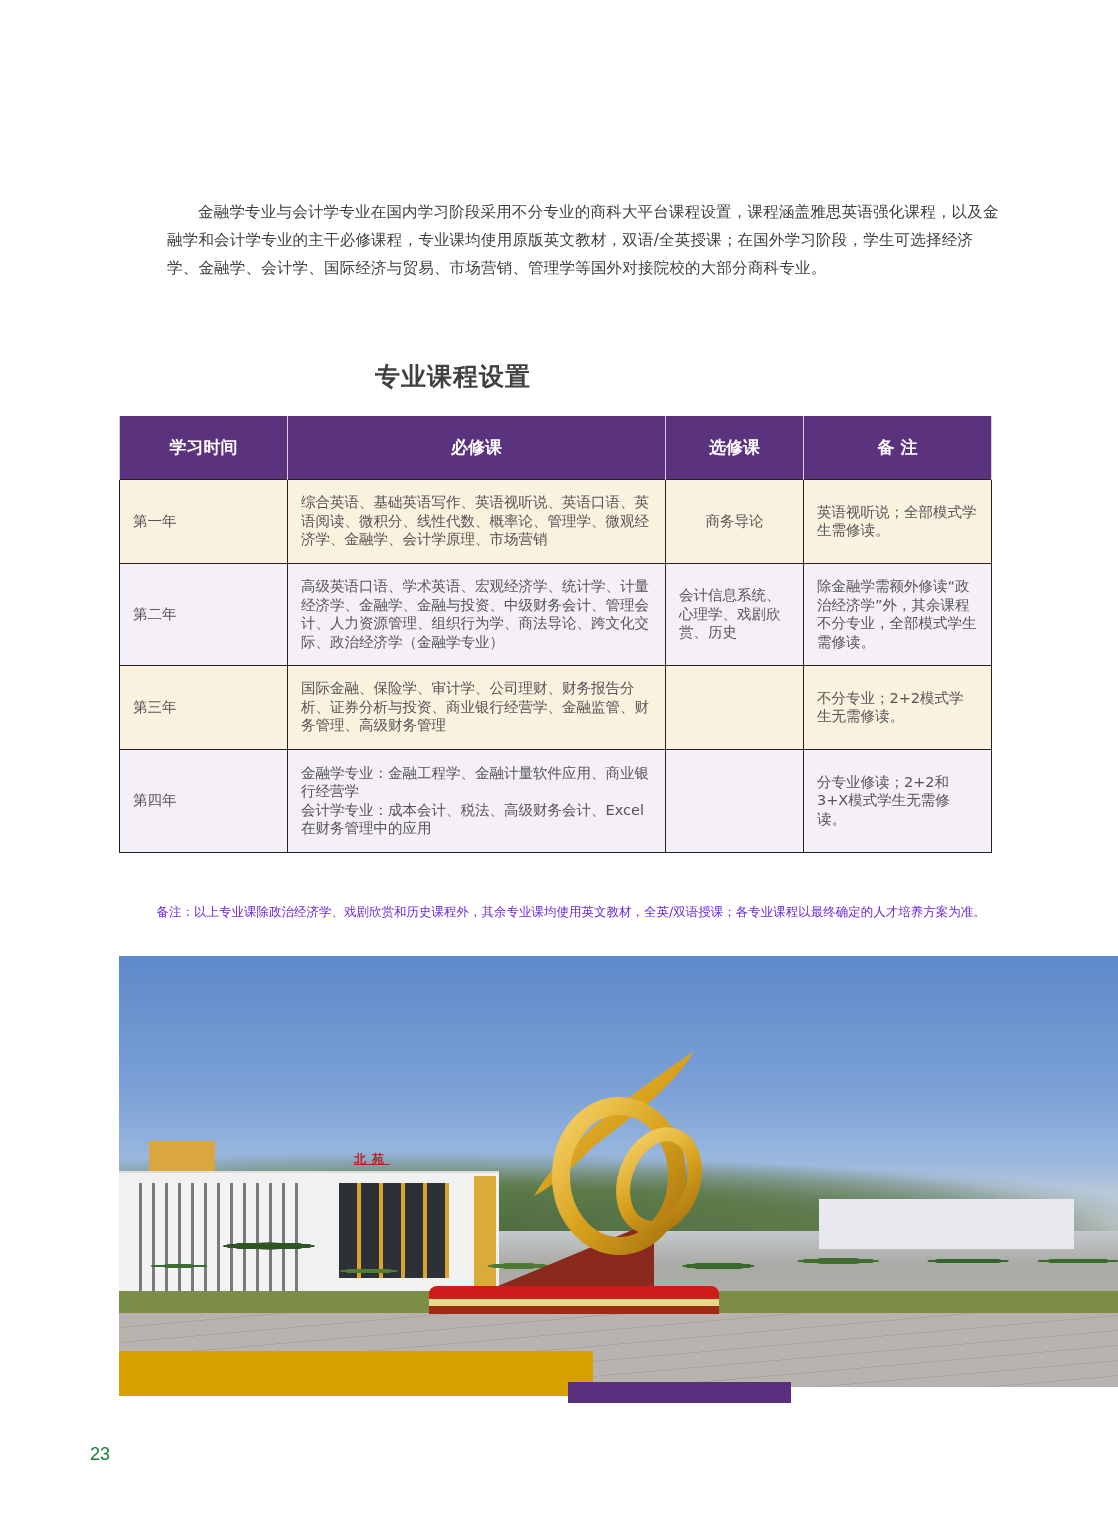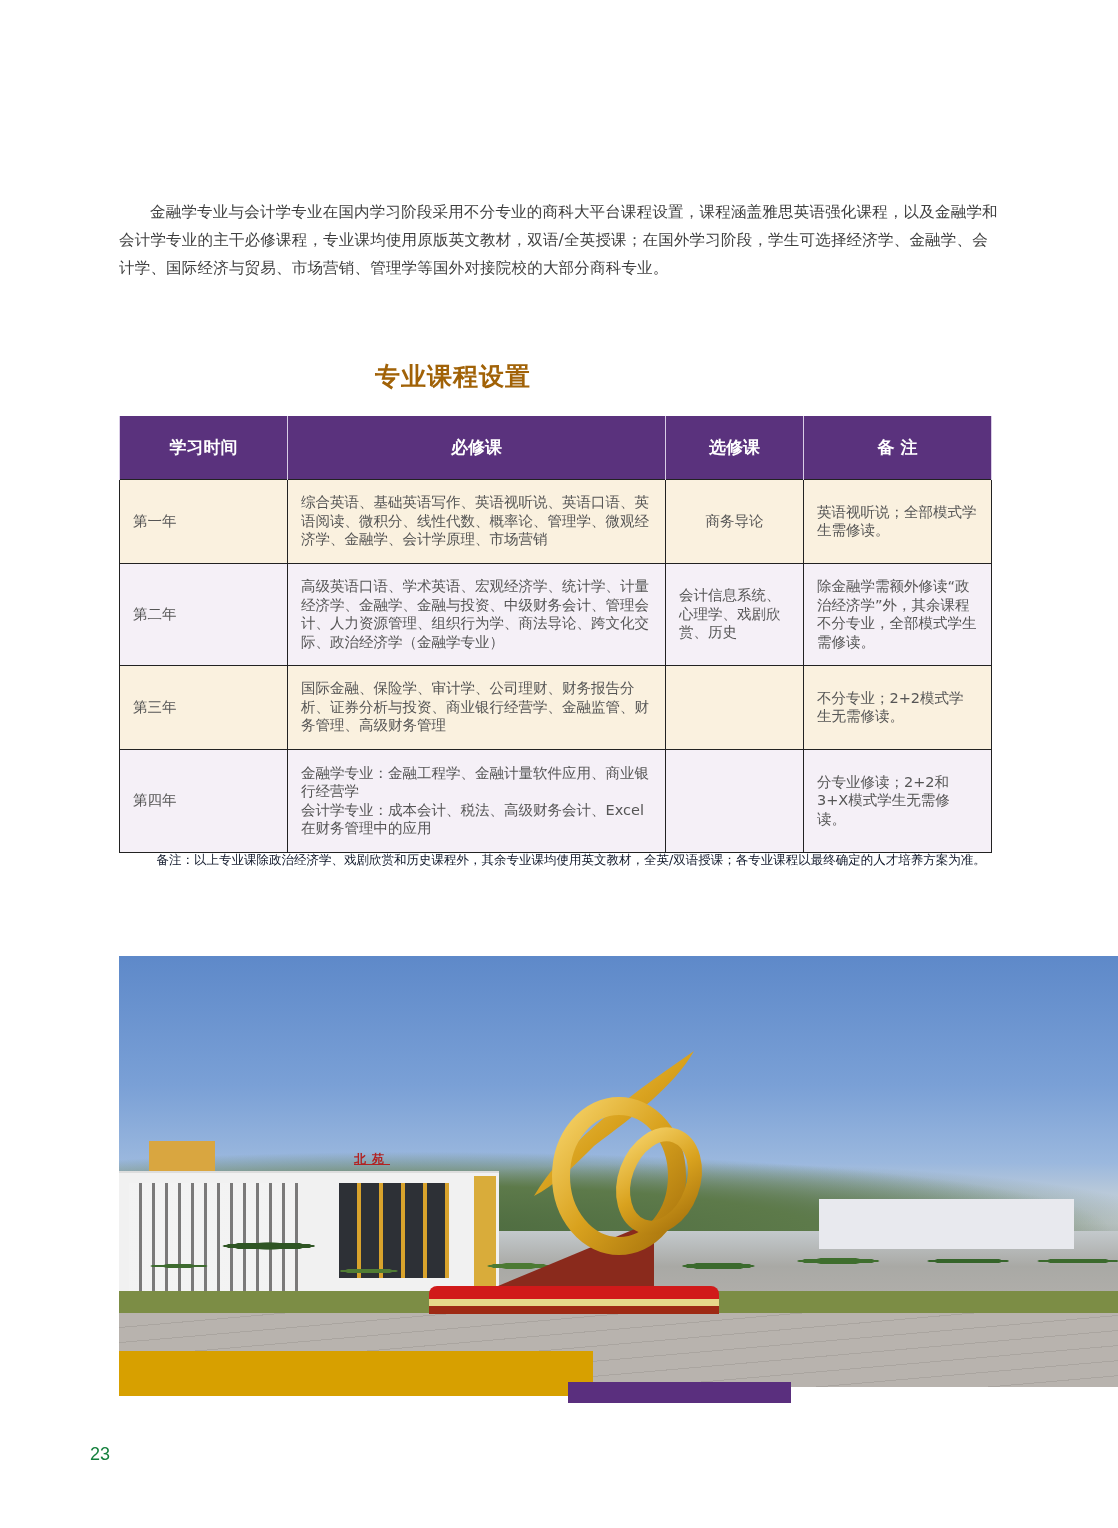--- a/index.html
+++ b/index.html
@@ -1,36 +1,36 @@
 <!DOCTYPE html>
 <html><head>
 <meta charset="utf-8">
 <style>
   * { margin:0; padding:0; box-sizing:border-box; }
   html, body { width:1118px; height:1528px; background:#ffffff; overflow:hidden; }
   body { position:relative; font-family:"DejaVu Sans","Liberation Sans",sans-serif; color:#4a4a4a; }
 
   .intro { position:absolute; left:119px; top:198px; width:880px; font-size:15.5px; line-height:28px; color:#3f3f3f; letter-spacing:0.2px; }
-  .intro p { text-indent:2em; }
+  .intro p { text-indent:2em;margin-left:48px; }
 
-  .section-title { position:absolute; left:0; top:360px; width:906px; text-align:center; font-size:25px; font-weight:bold; color:#a16207; letter-spacing:1px; }
+  .section-title { position:absolute; left:0; top:360px; width:906px; text-align:center; font-size:25px; font-weight:bold; color:#404040; letter-spacing:1px; }
 
   table.curriculum { position:absolute; left:119px; top:416px; width:872px; border-collapse:collapse; table-layout:fixed;border-radius:29px; }
   table.curriculum th { background:#5a327d; color:#ffffff; font-size:17px; font-weight:bold; height:63px; border-left:1px solid #d9cde6; border-right:1px solid #d9cde6; text-align:center; vertical-align:middle; }
   table.curriculum td { border:1.5px solid #222222; font-size:14.5px; line-height:18.5px; color:#555555; vertical-align:middle; padding:4px 13px; }
   table.curriculum tr.odd td { background:#faf1df; }
   table.curriculum tr.even td { background:#f5f0f7; }
   td.year { }
   td.elective-center { text-align:center; }
   .row1 td { height:84px; }
   .row2 td { height:102px; }
   .row3 td { height:84px; }
   .row4 td { height:103px; }
 
-  .footnote { position:absolute; left:119px; top:848px; width:880px; font-size:12.5px; line-height:23px; color:#0f172a; text-indent:3em; }
+  .footnote { position:absolute; left:119px; top:900px; width:880px; font-size:12.5px; line-height:23px; color:#6d28d9; text-indent:3em; }
 
   .photo { position:absolute; left:119px; top:956px; width:999px; height:431px; overflow:hidden;
     background:linear-gradient(180deg,#5e89c9 0%,#7aa0d6 30%,#9bb8de 48%,#b9c9d9 55%,#c9d0d5 62%,#a9a9a5 72%,#b6b2ae 85%,#c1bdb7 100%); }
   .photo .hill { position:absolute; left:0; top:195px; width:999px; height:80px; background:radial-gradient(ellipse at 30% 100%, #4d6b40 0%, #5d7a4a 40%, transparent 70%), radial-gradient(ellipse at 58% 100%, #3f5e39 0%, transparent 60%); }
   .photo .building-left { position:absolute; left:0; top:215px; width:380px; height:125px; background:#f1f1f1; border-top:2px solid #ddd; }
   .photo .building-left .stripes { position:absolute; left:10px; top:10px; width:170px; height:110px; background:repeating-linear-gradient(90deg,#f4f4f4 0 10px,#2c2a2a 10px 13px); opacity:.6; }
   .photo .building-left .windows { position:absolute; left:220px; top:10px; width:110px; height:95px; background:repeating-linear-gradient(90deg,#2d3036 0 18px,#d9a32c 18px 22px); }
   .photo .tower { position:absolute; left:30px; top:185px; width:66px; height:35px; background:#d9a640; }
   .photo .building-left .sign { position:absolute; left:235px; top:-22px; color:#b22222; font-size:12px; font-weight:bold; letter-spacing:6px;text-decoration:underline; }
   .photo .yellow-side { position:absolute; left:355px; top:220px; width:22px; height:110px; background:#d9ac3a; }

